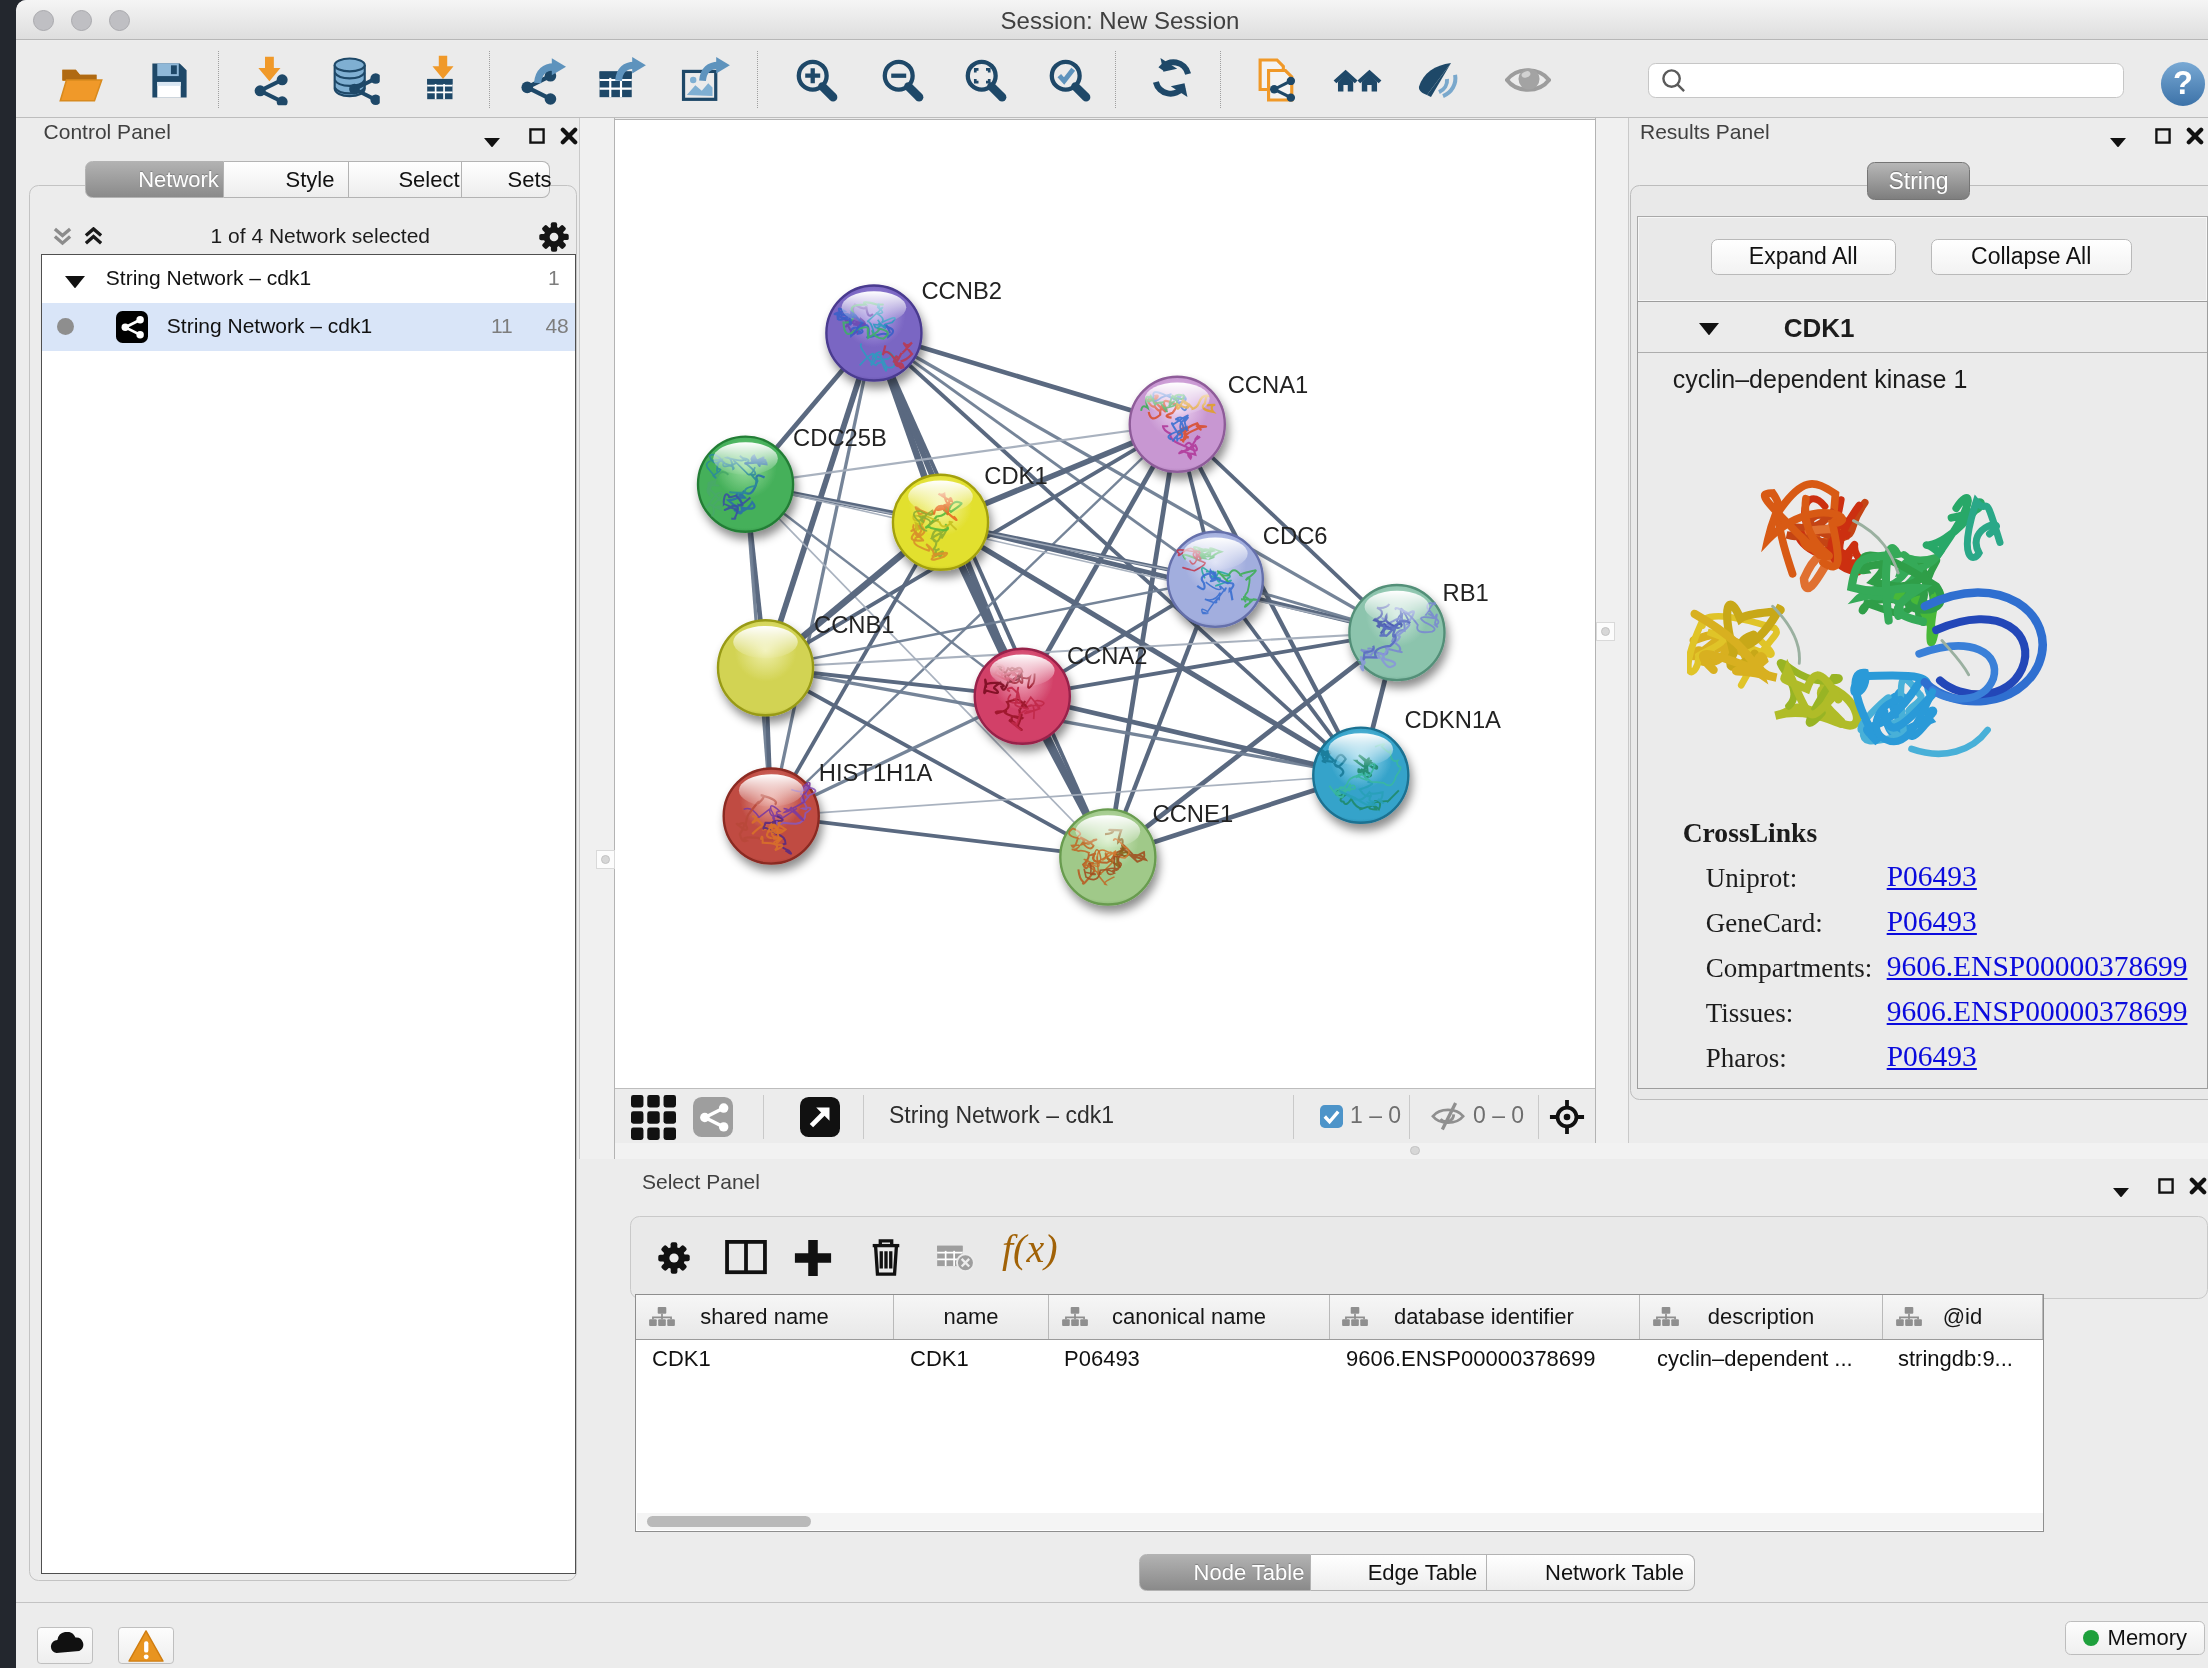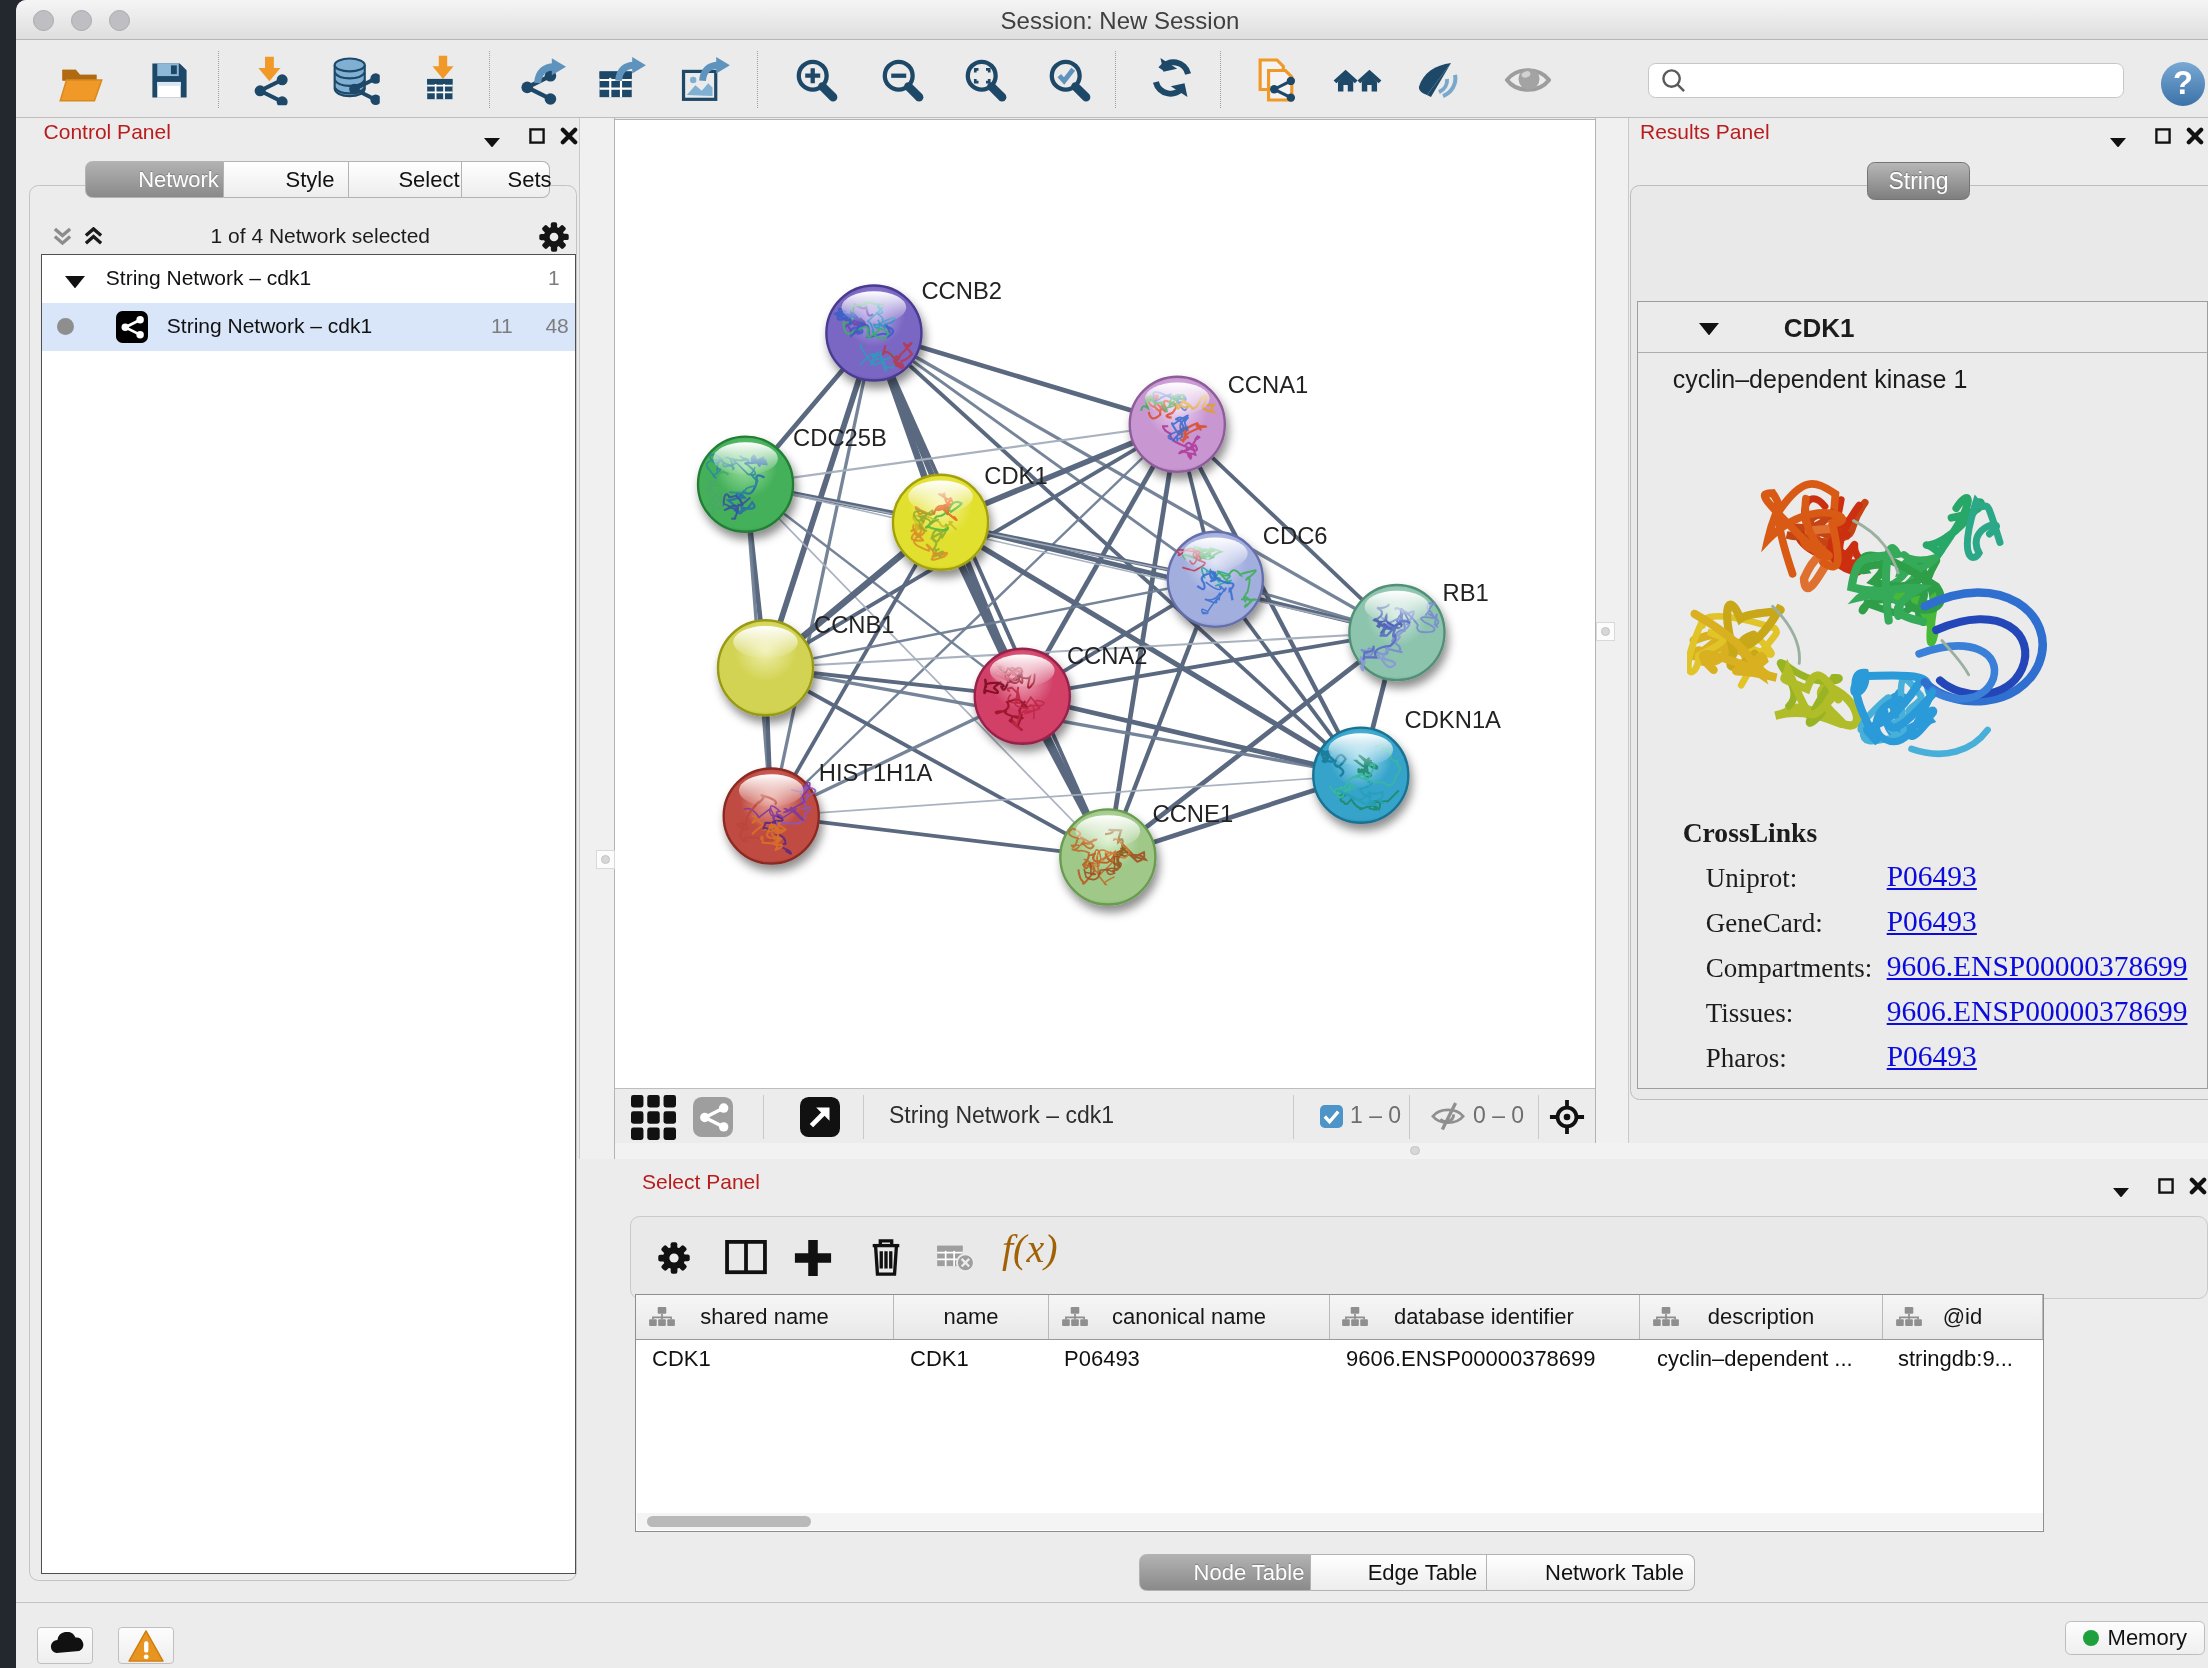--- a/index.html
+++ b/index.html
@@ -9,21 +9,21 @@
 
 .titlebar{position:absolute;left:0;top:0;width:100%;height:40px;background:linear-gradient(180deg,#f5f5f5,#dedede);border-bottom:1px solid #b7b7b7;}
 .tl{position:absolute;top:9.5px;width:21px;height:21px;border-radius:50%;background:#bfbfc3;border:1px solid #a9a9ad;}
 .title{position:absolute;top:6.7px;left:0;width:100%;text-align:center;font-size:24px;color:#404040;}
 
 .toolbar{position:absolute;left:0;top:41px;width:100%;height:77px;background:#ebebeb;border-bottom:1px solid #bdbdbd;}
 .tbsep{position:absolute;top:9.5px;height:57px;width:0;border-left:1.9px dotted #9f9f9f;}
 .ticon{position:absolute;top:0;height:77px;display:flex;align-items:center;justify-content:center;}
 .search{position:absolute;left:1632px;top:22px;width:476px;height:35px;background:#fff;border:1.9px solid #c6c6c6;border-radius:7.6px;}
 
-.paneltitle{font-size:21px;color:#b91c1c;position:absolute;}
+.paneltitle{font-size:21px;color:#404040;position:absolute;}
 .tabbtn{position:absolute;display:flex;font-size:22px;z-index:5;}
 .tabbtn .t{border:1px solid #b3b3b3;border-left:none;background:linear-gradient(180deg,#ffffff,#ededed);display:flex;align-items:center;justify-content:center;color:#111;padding-left:48px;}
 .tabbtn .t.first{border-left:1px solid #b3b3b3;border-radius:7.6px 0 0 7.6px;}
 .tabbtn .t.last{border-radius:0 7.6px 7.6px 0;}
 .tabbtn .t.sel{background:linear-gradient(180deg,#b2b2b2,#8a8a8a);color:#fff;text-shadow:0 -1px 1px rgba(0,0,0,.25);}
 
 .cp-content{position:absolute;left:13.3px;top:185px;width:548px;height:1396px;border:1px solid #c3c3c3;border-radius:9.5px;background:#ececec;}
 .cp-list{position:absolute;left:10.5px;top:68px;width:535px;height:1320px;background:#fff;border:1.9px solid #4f4f4f;overflow:hidden;}
 .row1{position:absolute;left:0;top:0;width:100%;height:48px;background:#fff;}
 .row2{position:absolute;left:0;top:48px;width:100%;height:48px;background:#d9e5f8;}
@@ -698,20 +698,24 @@
 <div class="abs" style="left:2094px;top:133px;"><svg width="16" height="9.5" viewBox="0 0 17 10" style="">
         <path d="M0 0 h17 L8.5 10 z" fill="#111"></path>
       </svg></div>
     <div class="abs" style="left:2139px;top:128px;"><svg width="16" height="16" viewBox="0 0 17 17" style="">
         <rect x="1.5" y="1.5" width="14" height="14" fill="none" stroke="#111" stroke-width="2.5"></rect>
       </svg></div>
     <div class="abs" style="left:2170px;top:127px;"><svg width="18" height="18" viewBox="0 0 19 19" style="">
         <path d="M3 3 L16 16 M16 3 L3 16" stroke="#111" stroke-width="4.5" stroke-linecap="round"></path>
       </svg></div>
 <div class="rp-container">
+  <div class="expandbox">
+    <div class="btn" style="left:73px;top:22px;width:185px;height:36px;">Expand All</div>
+    <div class="btn" style="left:293px;top:22px;width:201px;height:36px;">Collapse All</div>
+  </div>
   <div class="cdk1box">
     <div class="cdk1head">
       <div class="abs" style="left:61px;top:19px;"><svg width="20" height="12.4" viewBox="0 0 21 13" style="">
               <path d="M0 0 h21 L10.5 13 z" fill="#111"></path>
             </svg></div>
       <div class="abs" style="left:146px;top:10.5px;font-size:26px;font-weight:bold;">CDK1</div>
     </div>
     <div class="abs" style="left:35px;top:63px;font-size:25px;">cyclin–dependent kinase 1</div>
     <div class="abs" style="left:49px;top:152px;"><svg width="371" height="314" viewBox="0 0 390 330">
             <g fill="none" stroke-linecap="round">

